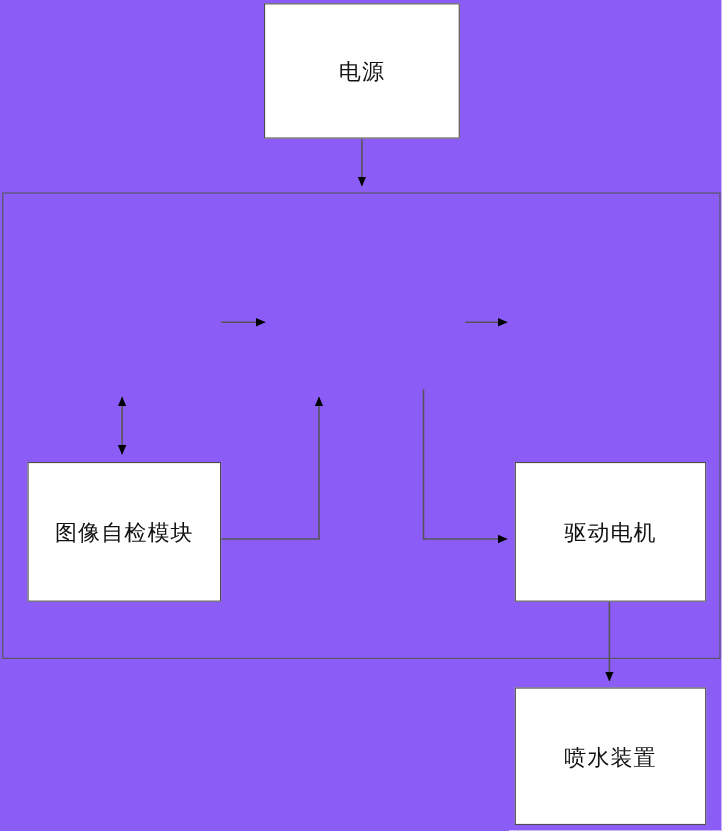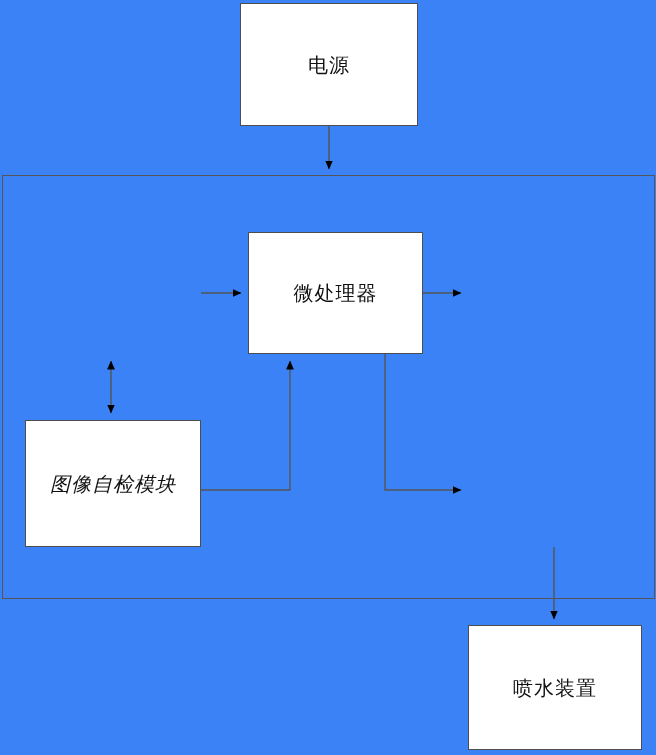--- a/index.html
+++ b/index.html
@@ -7,21 +7,21 @@
     padding: 0;
     background: #ffffff;
   }
   body {
     font-family: "DejaVu Serif", "Liberation Serif", serif;
   }
   #diagram-root {
     position: relative;
     width: 656px;
     height: 755px;
-    background: #3b82f6;
+    background: #8b5cf6;
     overflow: hidden;
   }
   #diagram-svg {
     position: absolute;
     top: 0;
     left: 0;
     width: 656px;
     height: 755px;
   }
   .node-box {
@@ -48,21 +48,21 @@
     box-sizing: border-box;
     border: 1px solid #555555;
     background: transparent;
     z-index: 1;
   }
   
   #node-power        { left: 240px; top: 3px;   width: 178px; height: 123px; }
   #node-camera       { left: 25px;  top: 232px; width: 176px; height: 122px; }
   #node-mcu          { left: 248px; top: 232px; width: 175px; height: 122px; }
   #node-storage      { left: 468px; top: 232px; width: 174px; height: 122px; }
-  #node-selfcheck    { left: 25px;  top: 420px; width: 176px; height: 127px; font-style: italic; }
+  #node-selfcheck    { left: 25px;  top: 420px; width: 176px; height: 127px; }
   #node-motor        { left: 468px; top: 420px; width: 174px; height: 127px; }
   #node-sprayer      { left: 468px; top: 625px; width: 174px; height: 125px; }
   #container-main    { left: 2px;   top: 175px; width: 653px; height: 424px; }
 </style>
 </head>
 <body>
 
 <div id="diagram-root">
 
   <svg id="diagram-svg" viewBox="0 0 656 755" xmlns="http://www.w3.org/2000/svg">
@@ -90,27 +90,27 @@
     <polyline points="554,547 554,619" fill="none" stroke="#555555" stroke-width="1.4" marker-end="url(#arrowhead)"></polyline>
   </svg>
 
   <div class="container-box" id="container-main"></div>
 
   <div class="node-box" id="node-power">
     <span class="node-label">电源</span>
   </div>
 
 
-  <div class="node-box" id="node-mcu">
-    <span class="node-label">微处理器</span>
-  </div>
 
 
   <div class="node-box" id="node-selfcheck">
     <span class="node-label">图像自检模块</span>
   </div>
 
+  <div class="node-box" id="node-motor">
+    <span class="node-label">驱动电机</span>
+  </div>
 
   <div class="node-box" id="node-sprayer">
     <span class="node-label">喷水装置</span>
   </div>
 
 </div>
 
 </body></html>

